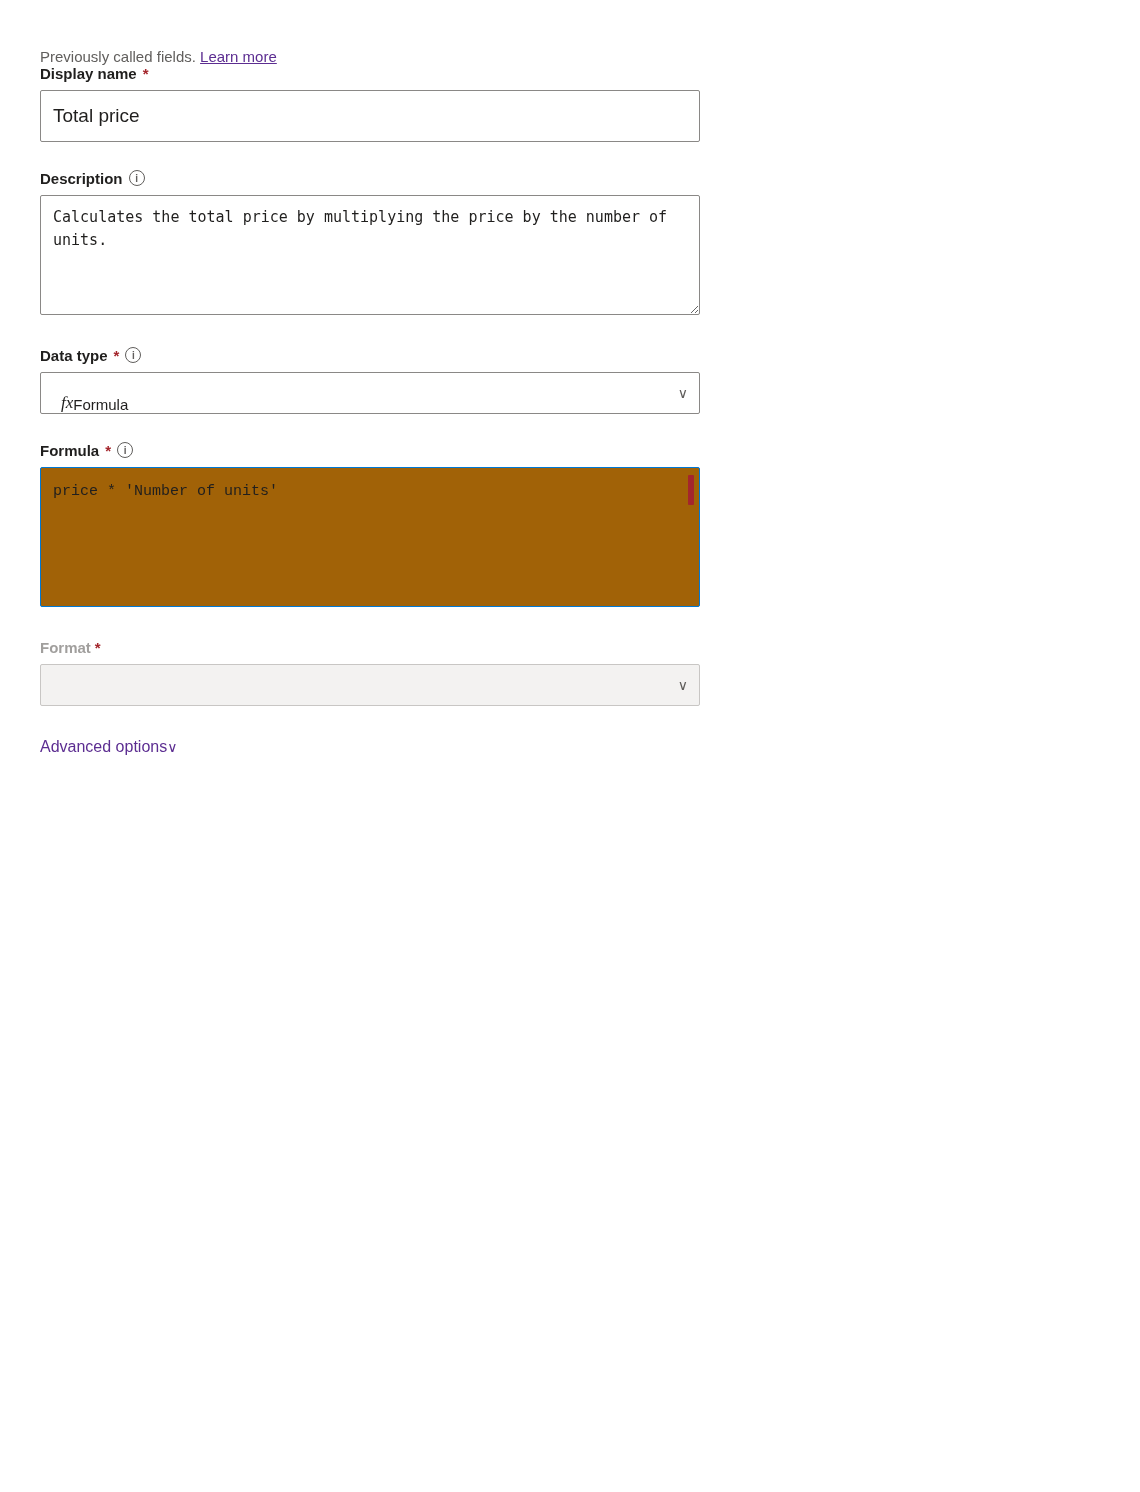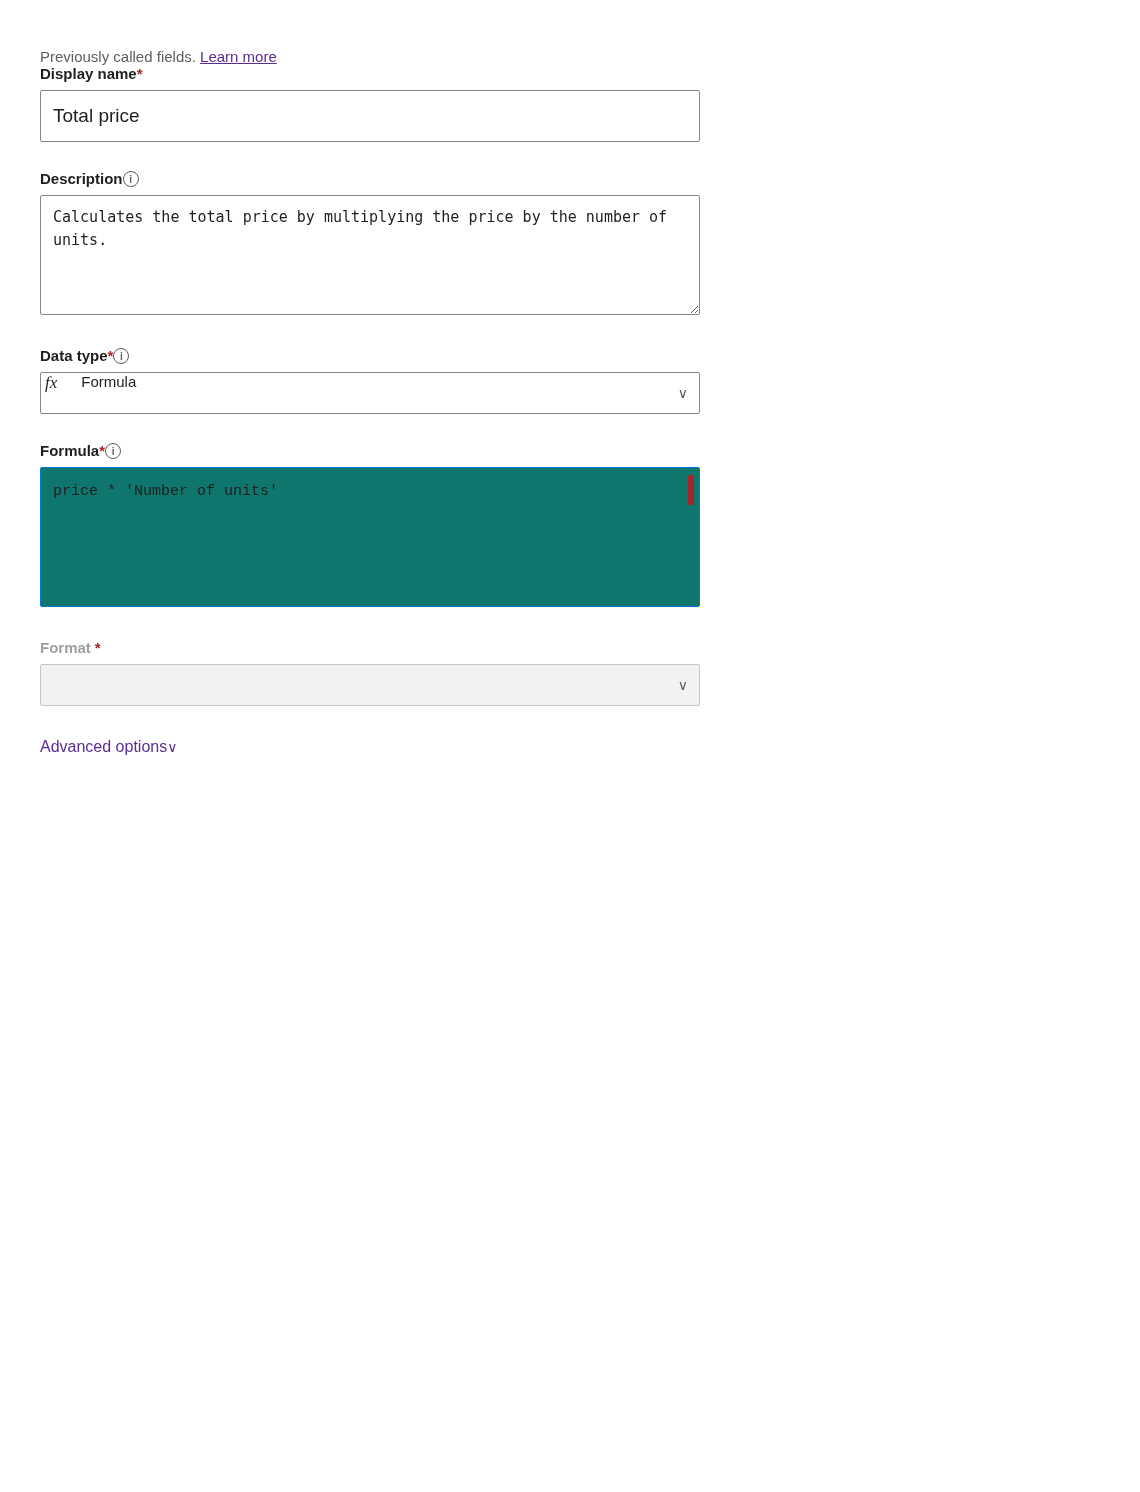--- a/index.html
+++ b/index.html
@@ -42,21 +42,22 @@
     .field-group {
       margin-bottom: 28px;
     }
 
     .field-label {
       font-size: 15px;
       font-weight: 600;
       color: #201f1e;
       margin-bottom: 8px;
       display: flex;
-      align-items: flex-end;
+      align-items: flex-start;
+      gap: 6px;
     }
 
     .required-star {
       color: #a4262c;
       font-weight: 600;
     }
 
     .info-icon {
       display: inline-flex;
       align-items: center;
@@ -103,28 +104,28 @@
       position: relative;
       width: 100%;
       max-width: 660px;
     }
 
     .select-display {
       width: 100%;
       height: 42px;
       border: 1px solid #8a8886;
       border-radius: 2px;
-      padding: 0 40px 0 4px;
+      padding: 0 40px 0 20px;
       font-size: 15px;
       color: #201f1e;
       background: #ffffff;
       cursor: pointer;
       display: flex;
-      align-items: flex-start;
-      gap: 24px;
+      align-items: flex-end;
+      gap: 0;
     }
 
     .select-display .fx-icon {
       font-style: italic;
       font-family: 'Times New Roman', serif;
       font-size: 17px;
       color: #201f1e;
     }
 
     .chevron-icon {
@@ -145,21 +146,21 @@
 
     .formula-textarea {
       width: 100%;
       height: 140px;
       border: 1.5px solid #0078d4;
       border-radius: 2px;
       padding: 12px 40px 12px 12px;
       font-size: 15px;
       font-family: 'Courier New', Consolas, monospace;
       color: #201f1e;
-      background: #0f766e;
+      background: #a16207;
       outline: none;
       resize: none;
       line-height: 1.6;
     }
 
     .formula-error-bar {
       position: absolute;
       top: 8px;
       right: 6px;
       width: 6px;

